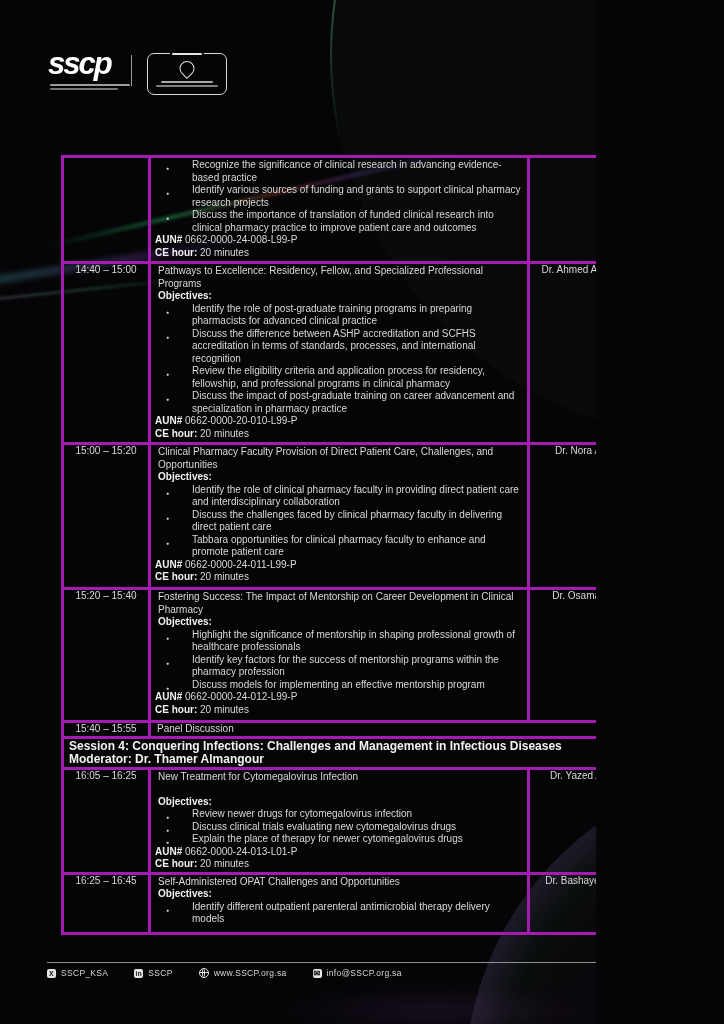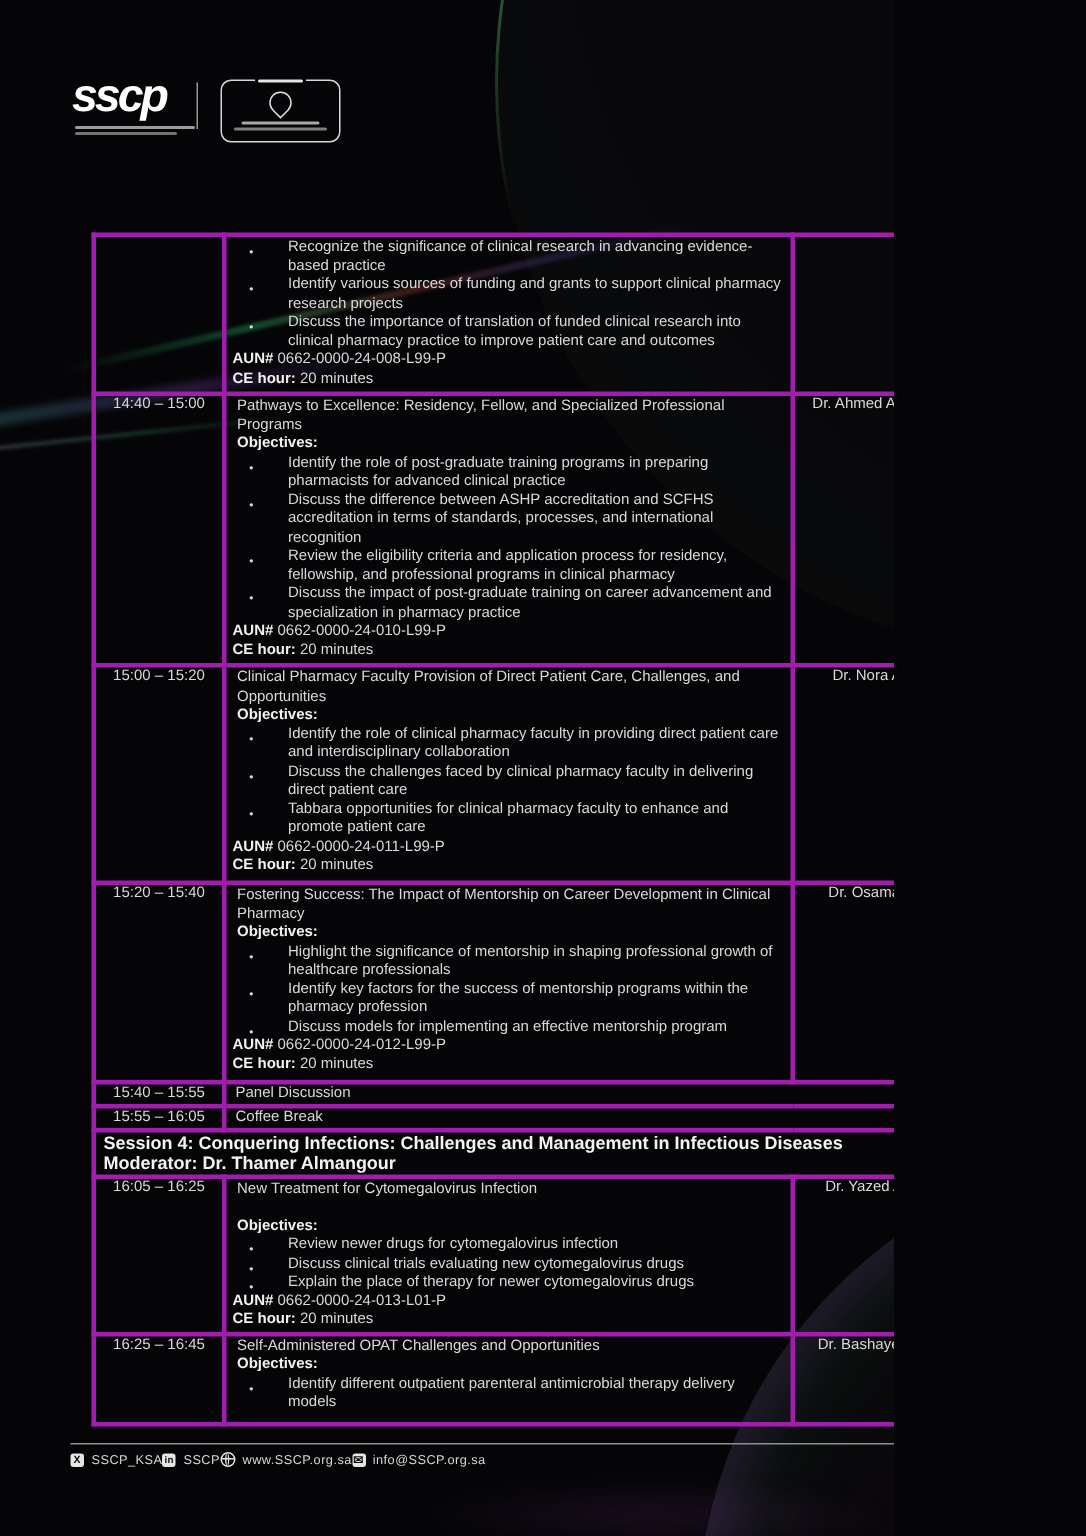--- a/index.html
+++ b/index.html
@@ -72,21 +72,21 @@
   tr.r3 td{height:128px;}
   tr.r4 td{height:13px;}
   tr.r5 td{height:13px;}
   tr.rS td{height:26px;}
   tr.r6 td{height:96px;}
   tr.r7 td{height:55px;}
   td.session{padding:1px 5px;font-weight:bold;color:#f3f3f3;font-size:12px;line-height:13px;}
 
   
   .footer-line{position:absolute;z-index:2;left:47px;top:962px;width:622px;height:1px;background:#8f8f8f;}
-  .footer{position:absolute;z-index:2;left:47px;top:968px;display:flex;align-items:flex-start;
+  .footer{position:absolute;z-index:2;left:47px;top:968px;display:flex;gap:26px;align-items:flex-start;
     color:#d6d6d6;font-size:8.5px;letter-spacing:.3px;}
   .f-item{display:flex;align-items:center;gap:5px;}
   .ic-box{width:9px;height:9px;background:#e6e6e6;border-radius:2px;color:#0a0a0a;font-weight:bold;
     font-size:7px;line-height:9px;text-align:center;display:inline-block;}
   .ic-in{font-size:6.5px;}
   .ic-globe{width:8px;height:8px;border:1px solid #e6e6e6;border-radius:50%;position:relative;display:inline-block;}
   .ic-globe::before{content:"";position:absolute;left:0;right:0;top:3px;height:1px;background:#e6e6e6;}
   .ic-globe::after{content:"";position:absolute;left:2.5px;top:0;bottom:0;width:3px;border:1px solid #e6e6e6;
     border-top:none;border-bottom:none;border-radius:50%;box-sizing:border-box;}
   .ic-mail{font-size:8px;line-height:9px;}
@@ -153,21 +153,21 @@
       <td class="t">14:40 – 15:00</td>
       <td class="c">
         <div class="ttl">Pathways to Excellence: Residency, Fellow, and Specialized Professional Programs</div>
         <div class="obj">Objectives:</div>
         <ul class="objs">
               <li>Identify the role of post-graduate training programs in preparing pharmacists for advanced clinical practice</li>
               <li>Discuss the difference between ASHP accreditation and SCFHS accreditation in terms of standards, processes, and international recognition</li>
               <li>Review the eligibility criteria and application process for residency, fellowship, and professional programs in clinical pharmacy</li>
               <li>Discuss the impact of post-graduate training on career advancement and specialization in pharmacy practice</li>
             </ul>
-        <div class="meta"><span class="b">AUN#</span> <span>0662-0000-24-010-L99-P</span></div>
+        <div class="meta"><span class="b">AUN#</span> <span>0662-0000-20-010-L99-P</span></div>
         <div class="meta"><span class="b">CE hour:</span> <span>20 minutes</span></div>
       </td>
       <td class="s">Dr. Ahmed Aldemerdash</td>
     </tr>
 
     <tr class="r2">
       <td class="t">15:00 – 15:20</td>
       <td class="c">
         <div class="ttl">Clinical Pharmacy Faculty Provision of Direct Patient Care, Challenges, and Opportunities</div>
         <div class="obj">Objectives:</div>
@@ -196,24 +196,20 @@
         <div class="meta"><span class="b">CE hour:</span> <span>20 minutes</span></div>
       </td>
       <td class="s">Dr. Osama Tabbara</td>
     </tr>
 
     <tr class="r4">
       <td class="t">15:40 – 15:55</td>
       <td class="simple" colspan="2">Panel Discussion</td>
     </tr>
 
-    <tr class="r5">
-      <td class="t">15:55 – 16:05</td>
-      <td class="simple" colspan="2">Coffee Break</td>
-    </tr>
 
     <tr class="rS">
       <td class="session" colspan="3">
         <div>Session 4: Conquering Infections: Challenges and Management in Infectious Diseases</div>
         <div>Moderator: Dr. Thamer Almangour</div>
       </td>
     </tr>
 
     <tr class="r6">
       <td class="t">16:05 – 16:25</td>

